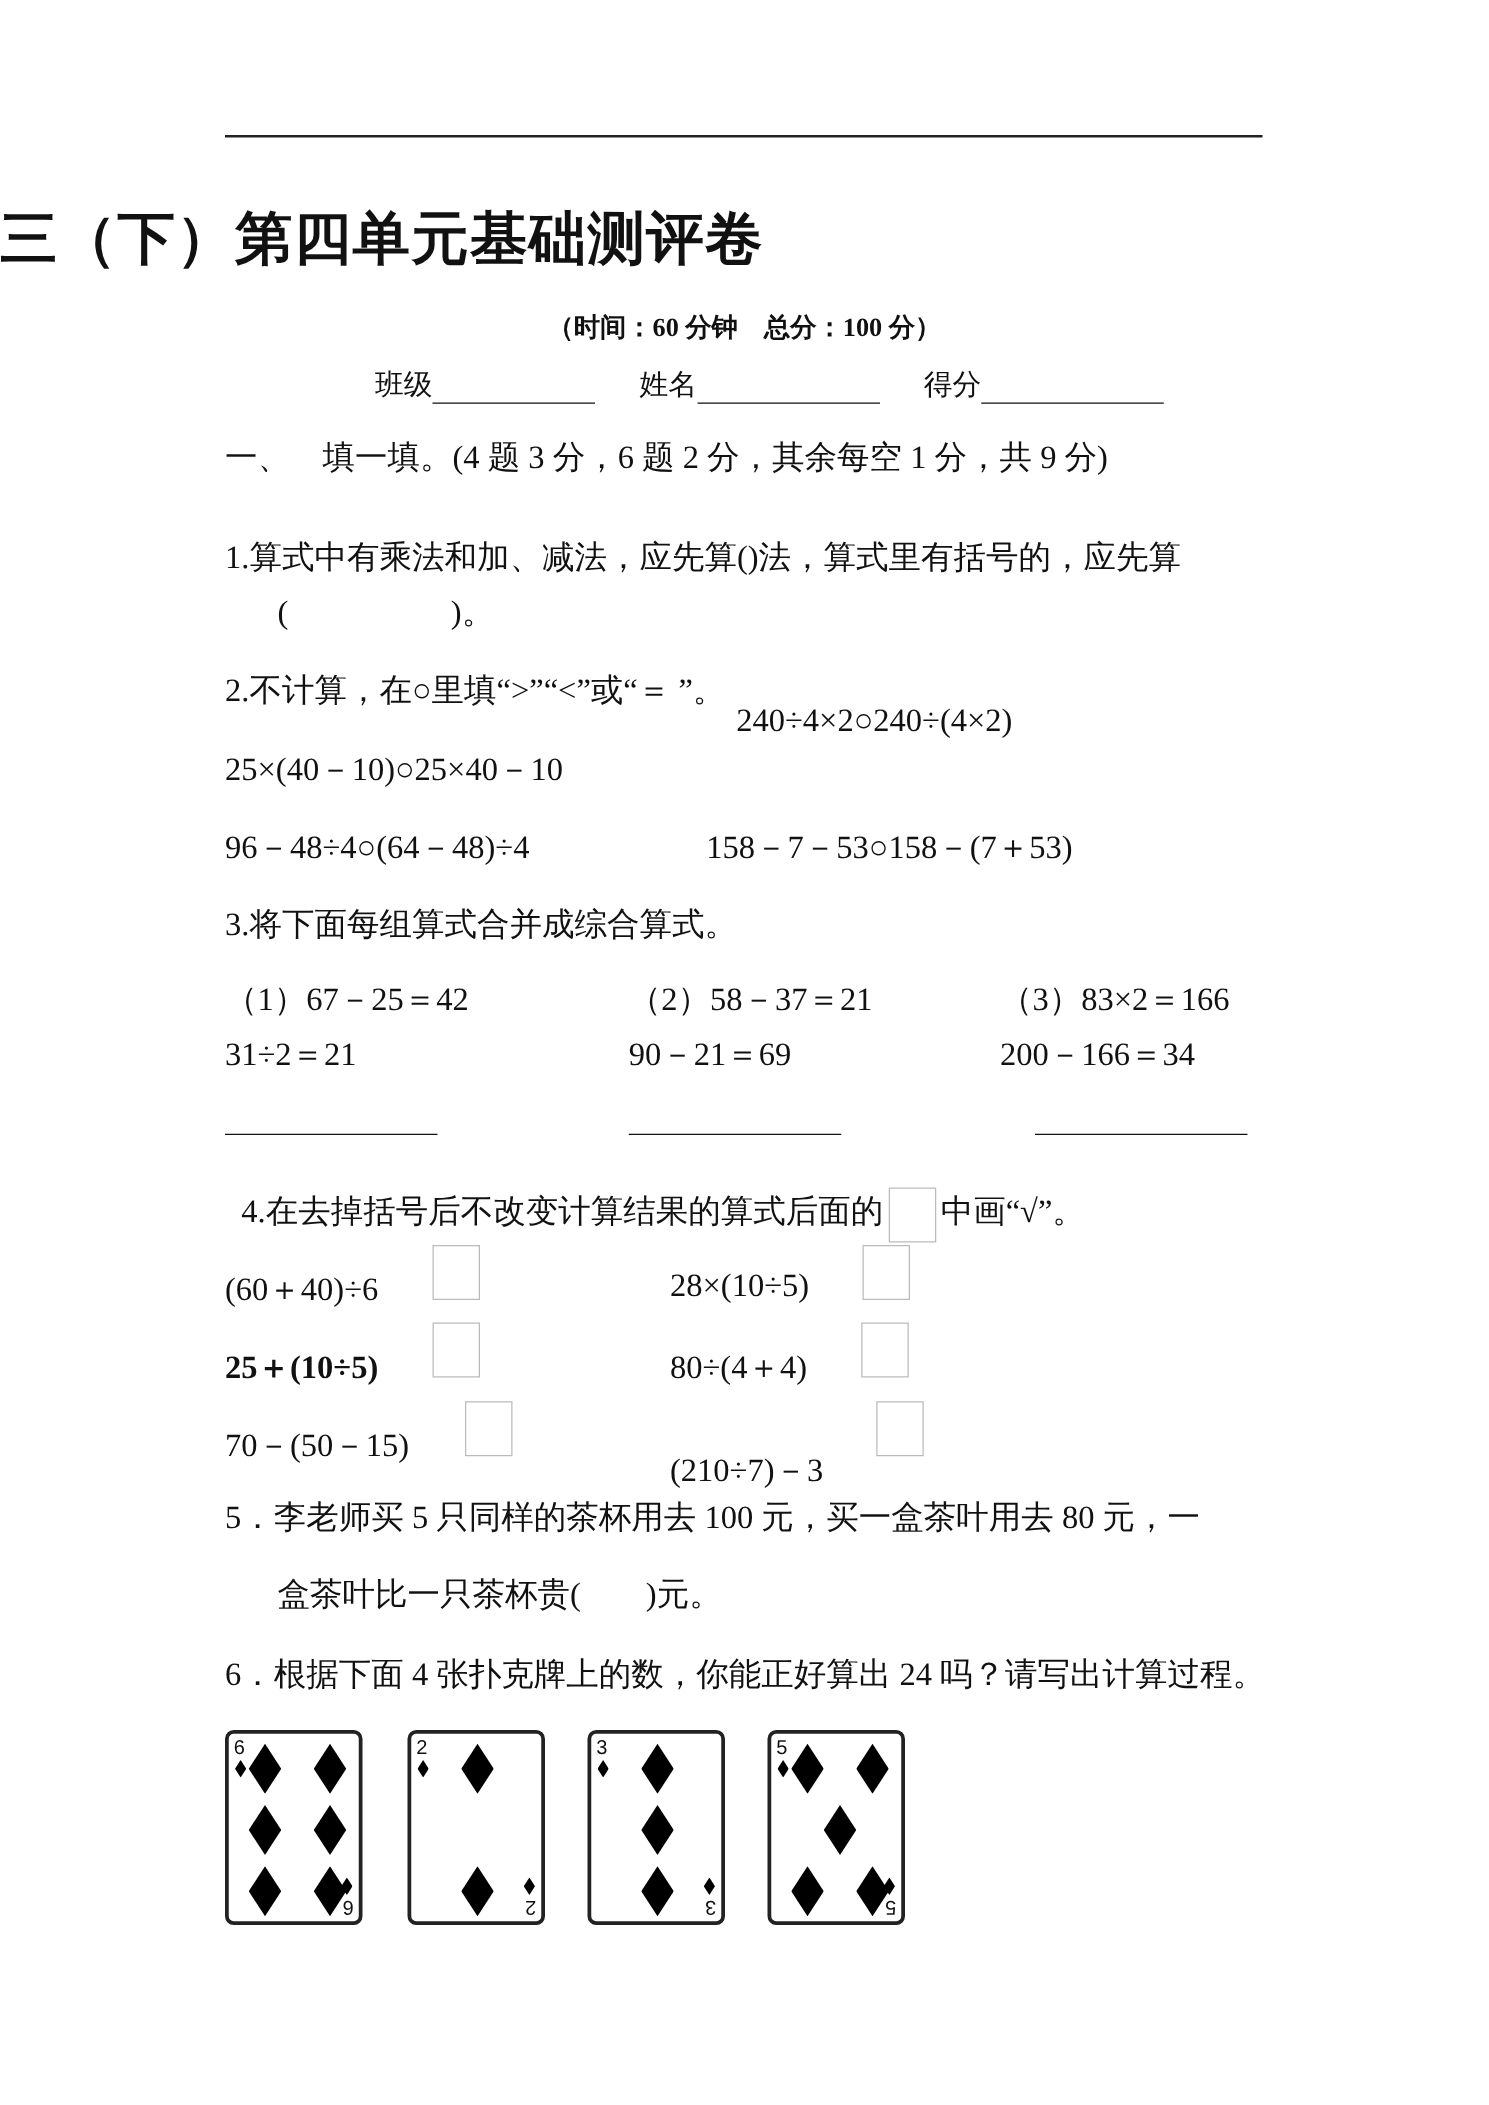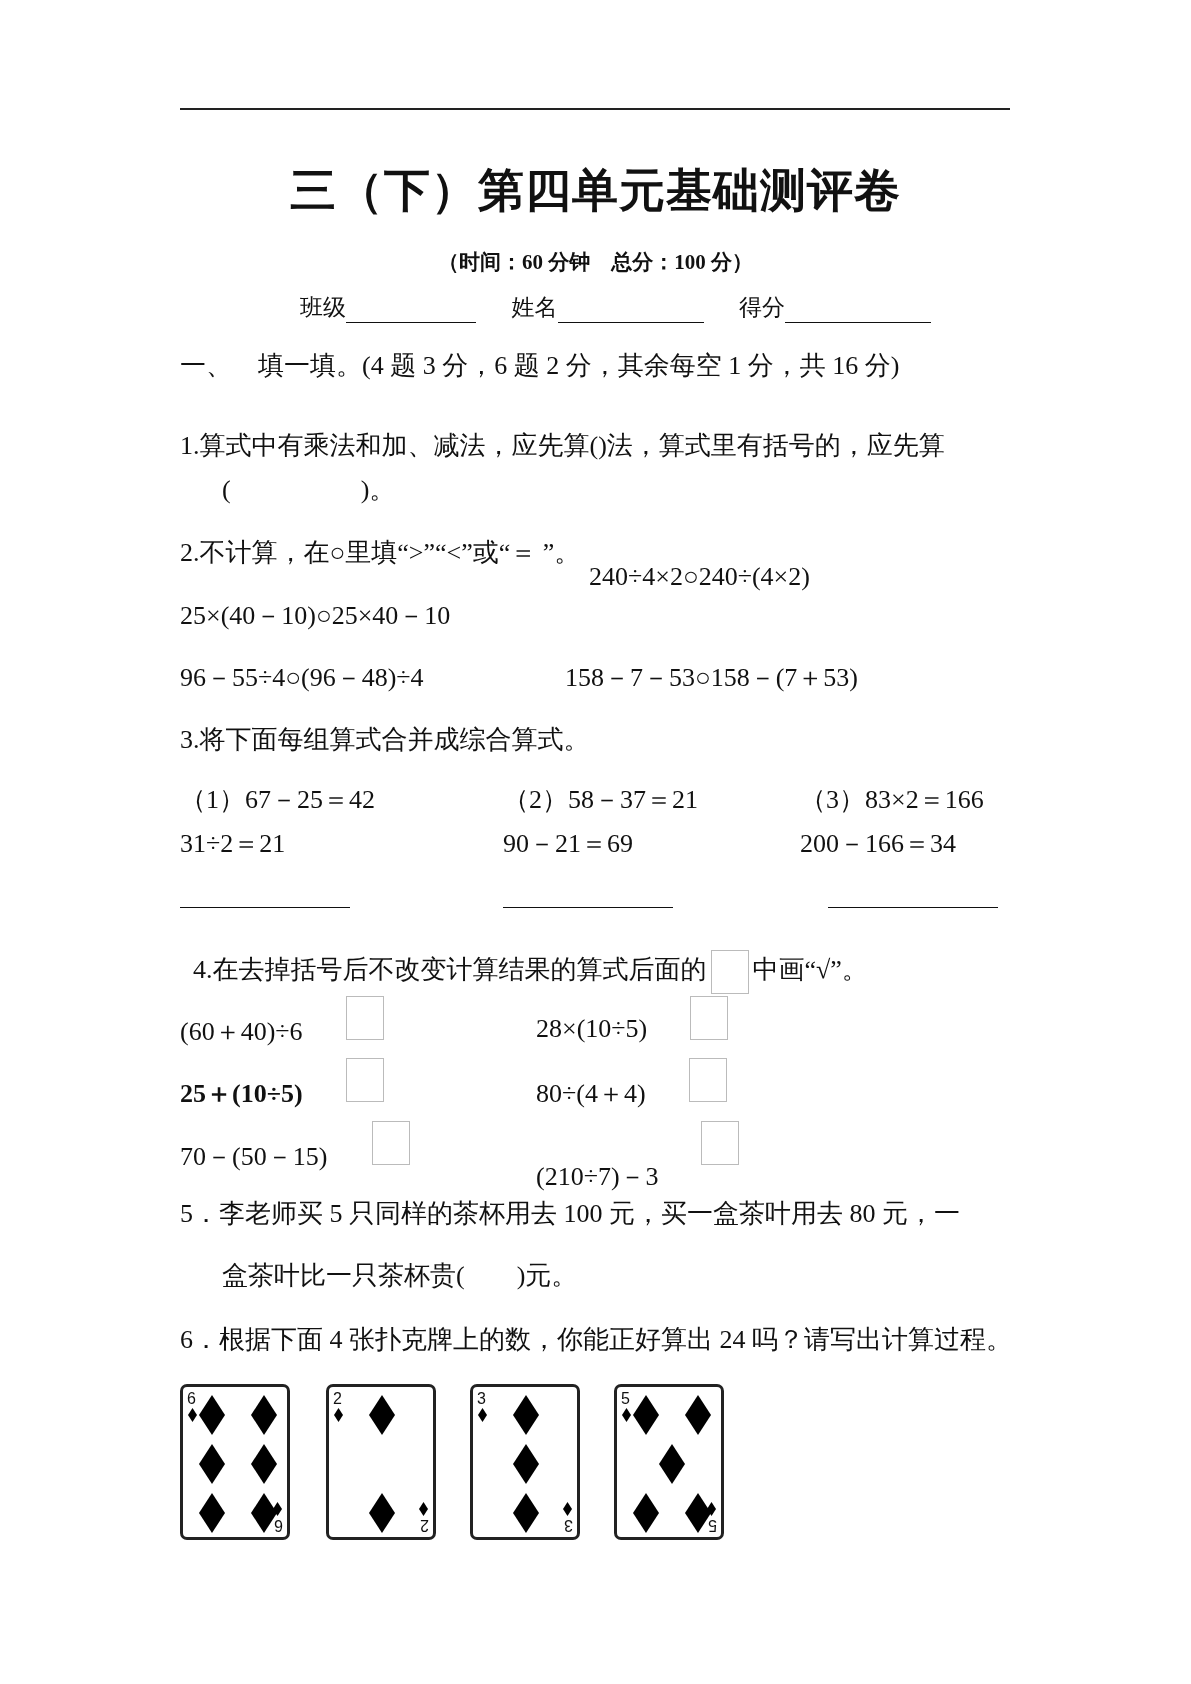--- a/index.html
+++ b/index.html
@@ -1,20 +1,20 @@
 <!DOCTYPE html>
 <html><head>
 <meta charset="utf-8">
 <style>
   html, body { margin: 0; padding: 0; background: #ffffff; }
   body { width: 1191px; height: 1684px; position: relative; overflow: hidden;
          font-family: "Liberation Serif", "DejaVu Serif", serif; color: #111; }
   .abs { position: absolute; white-space: nowrap; }
   .top-rule { position: absolute; left: 180px; top: 108px; width: 830px; height: 2px; background: #222; }
-  .title { left: 0; width: 1191px; top: 160px; text-align: center; font-size: 46px; font-weight: bold; letter-spacing: 1px; }
+  .title { left: 0; width: 1191px; top: 160px; text-align: left; font-size: 46px; font-weight: bold; letter-spacing: 1px; }
   .subtitle { left: 0; width: 1191px; top: 248px; text-align: center; font-size: 21px; font-weight: bold; }
   .line { font-size: 26px; }
   .blank { display: inline-block; border-bottom: 1.5px solid #111; height: 26px; vertical-align: bottom; }
   .check-box { position: absolute; width: 36px; height: 42px; border: 1px solid #bbb; background: #fff; }
   .inline-box { display: inline-block; width: 36px; height: 42px; border: 1px solid #bbb; vertical-align: middle; margin: 0 4px; }
   .answer-line { position: absolute; height: 0; border-top: 1.5px solid #111; }
   .card { position: absolute; width: 110px; height: 156px; border: 3px solid #222; border-radius: 7px; background: #fff; box-sizing: border-box; }
   .diamond { position: absolute; width: 26px; height: 40px; }
   .diamond svg { width: 100%; height: 100%; display: block; }
   .corner-num { position: absolute; font-family: "Liberation Sans", "DejaVu Sans", sans-serif; font-size: 16px; line-height: 16px; }
@@ -39,31 +39,31 @@
 <div class="abs subtitle">（时间：60 分钟　总分：100 分）</div>
 
 <div class="abs line" style="left:300px; top:292px; font-size:23px;">
   <span>班级</span><span class="blank" style="width:130px;"></span>
   <span style="display:inline-block;width:24px"></span>
   <span>姓名</span><span class="blank" style="width:146px;"></span>
   <span style="display:inline-block;width:24px"></span>
   <span>得分</span><span class="blank" style="width:146px;"></span>
 </div>
 
-<div class="abs line" style="left:180px; top:348px;">一、　填一填。(4 题 3 分，6 题 2 分，其余每空 1 分，共 16 分)</div>
+<div class="abs line" style="left:180px; top:348px;">一、　填一填。(4 题 3 分，6 题 2 分，其余每空 1 分，共 9 分)</div>
 
 <div class="abs line" style="left:180px; top:428px;">1.算式中有乘法和加、减法，应先算()法，算式里有括号的，应先算</div>
 <div class="abs line" style="left:222px; top:472px;">
   <span>(</span><span style="display:inline-block;width:130px"></span><span>)。</span>
 </div>
 
 <div class="abs line" style="left:180px; top:535px;">2.不计算，在○里填“&gt;”“&lt;”或“＝ ”。</div>
 <div class="abs line" style="left:180px; top:598px;">25×(40－10)○25×40－10</div>
 <div class="abs line" style="left:565px; top:562px;margin-left:24px;">240÷4×2○240÷(4×2)</div>
-<div class="abs line" style="left:180px; top:660px;">96－55÷4○(96－48)÷4</div>
+<div class="abs line" style="left:180px; top:660px;">96－48÷4○(64－48)÷4</div>
 <div class="abs line" style="left:565px; top:660px;">158－7－53○158－(7＋53)</div>
 
 <div class="abs line" style="left:180px; top:722px;">3.将下面每组算式合并成综合算式。</div>
 <div class="abs line" style="left:180px; top:782px;">（1）67－25＝42</div>
 <div class="abs line" style="left:180px; top:826px;">31÷2＝21</div>
 <div class="abs line" style="left:503px; top:782px;">（2）58－37＝21</div>
 <div class="abs line" style="left:503px; top:826px;">90－21＝69</div>
 <div class="abs line" style="left:800px; top:782px;">（3）83×2＝166</div>
 <div class="abs line" style="left:800px; top:826px;">200－166＝34</div>
 <div class="answer-line" style="left:180px; top:907px; width:170px;"></div>

